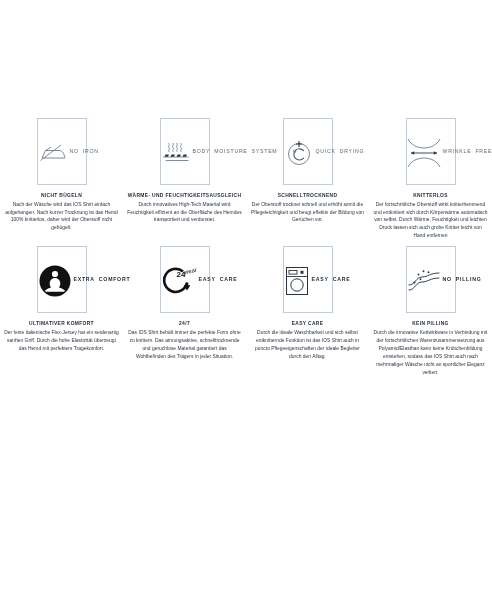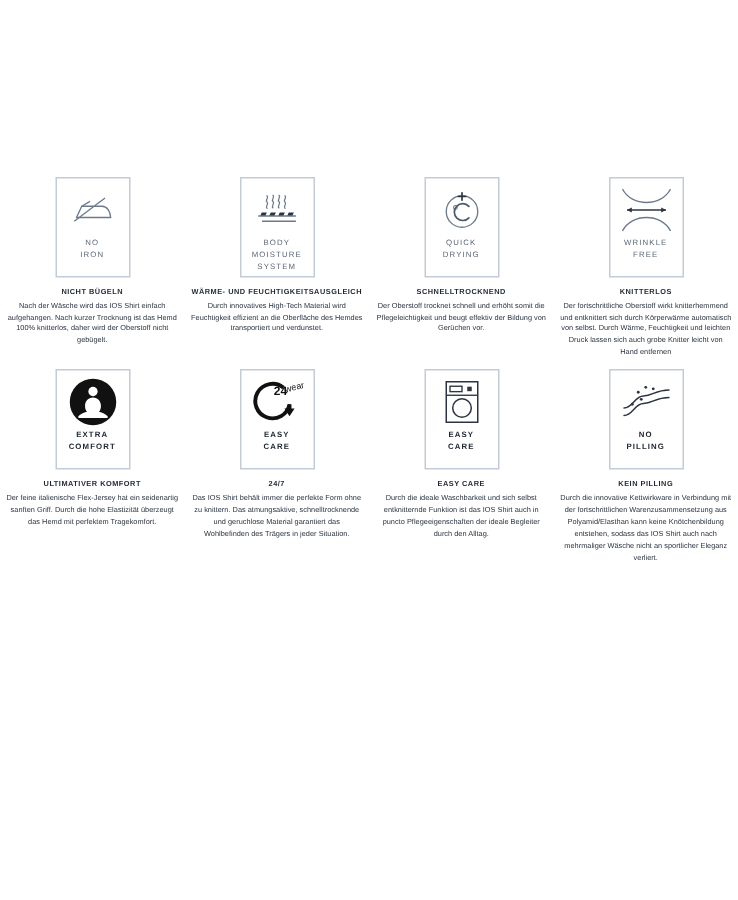--- a/index.html
+++ b/index.html
@@ -44,21 +44,21 @@
     padding: 0 4px;
   }
 
   
   .icon-plate {
     width: 50px;
     height: 67px;
     border: 1px solid #c3ccd6;
     box-sizing: border-box;
     display: flex;
-    flex-direction: column;
+    flex-direction: row;
     align-items: center;
     justify-content: flex-start;
     background: #ffffff;
   }
   .icon-art {
     height: 40px;
     width: 100%;
     display: flex;
     align-items: center;
     justify-content: center;

